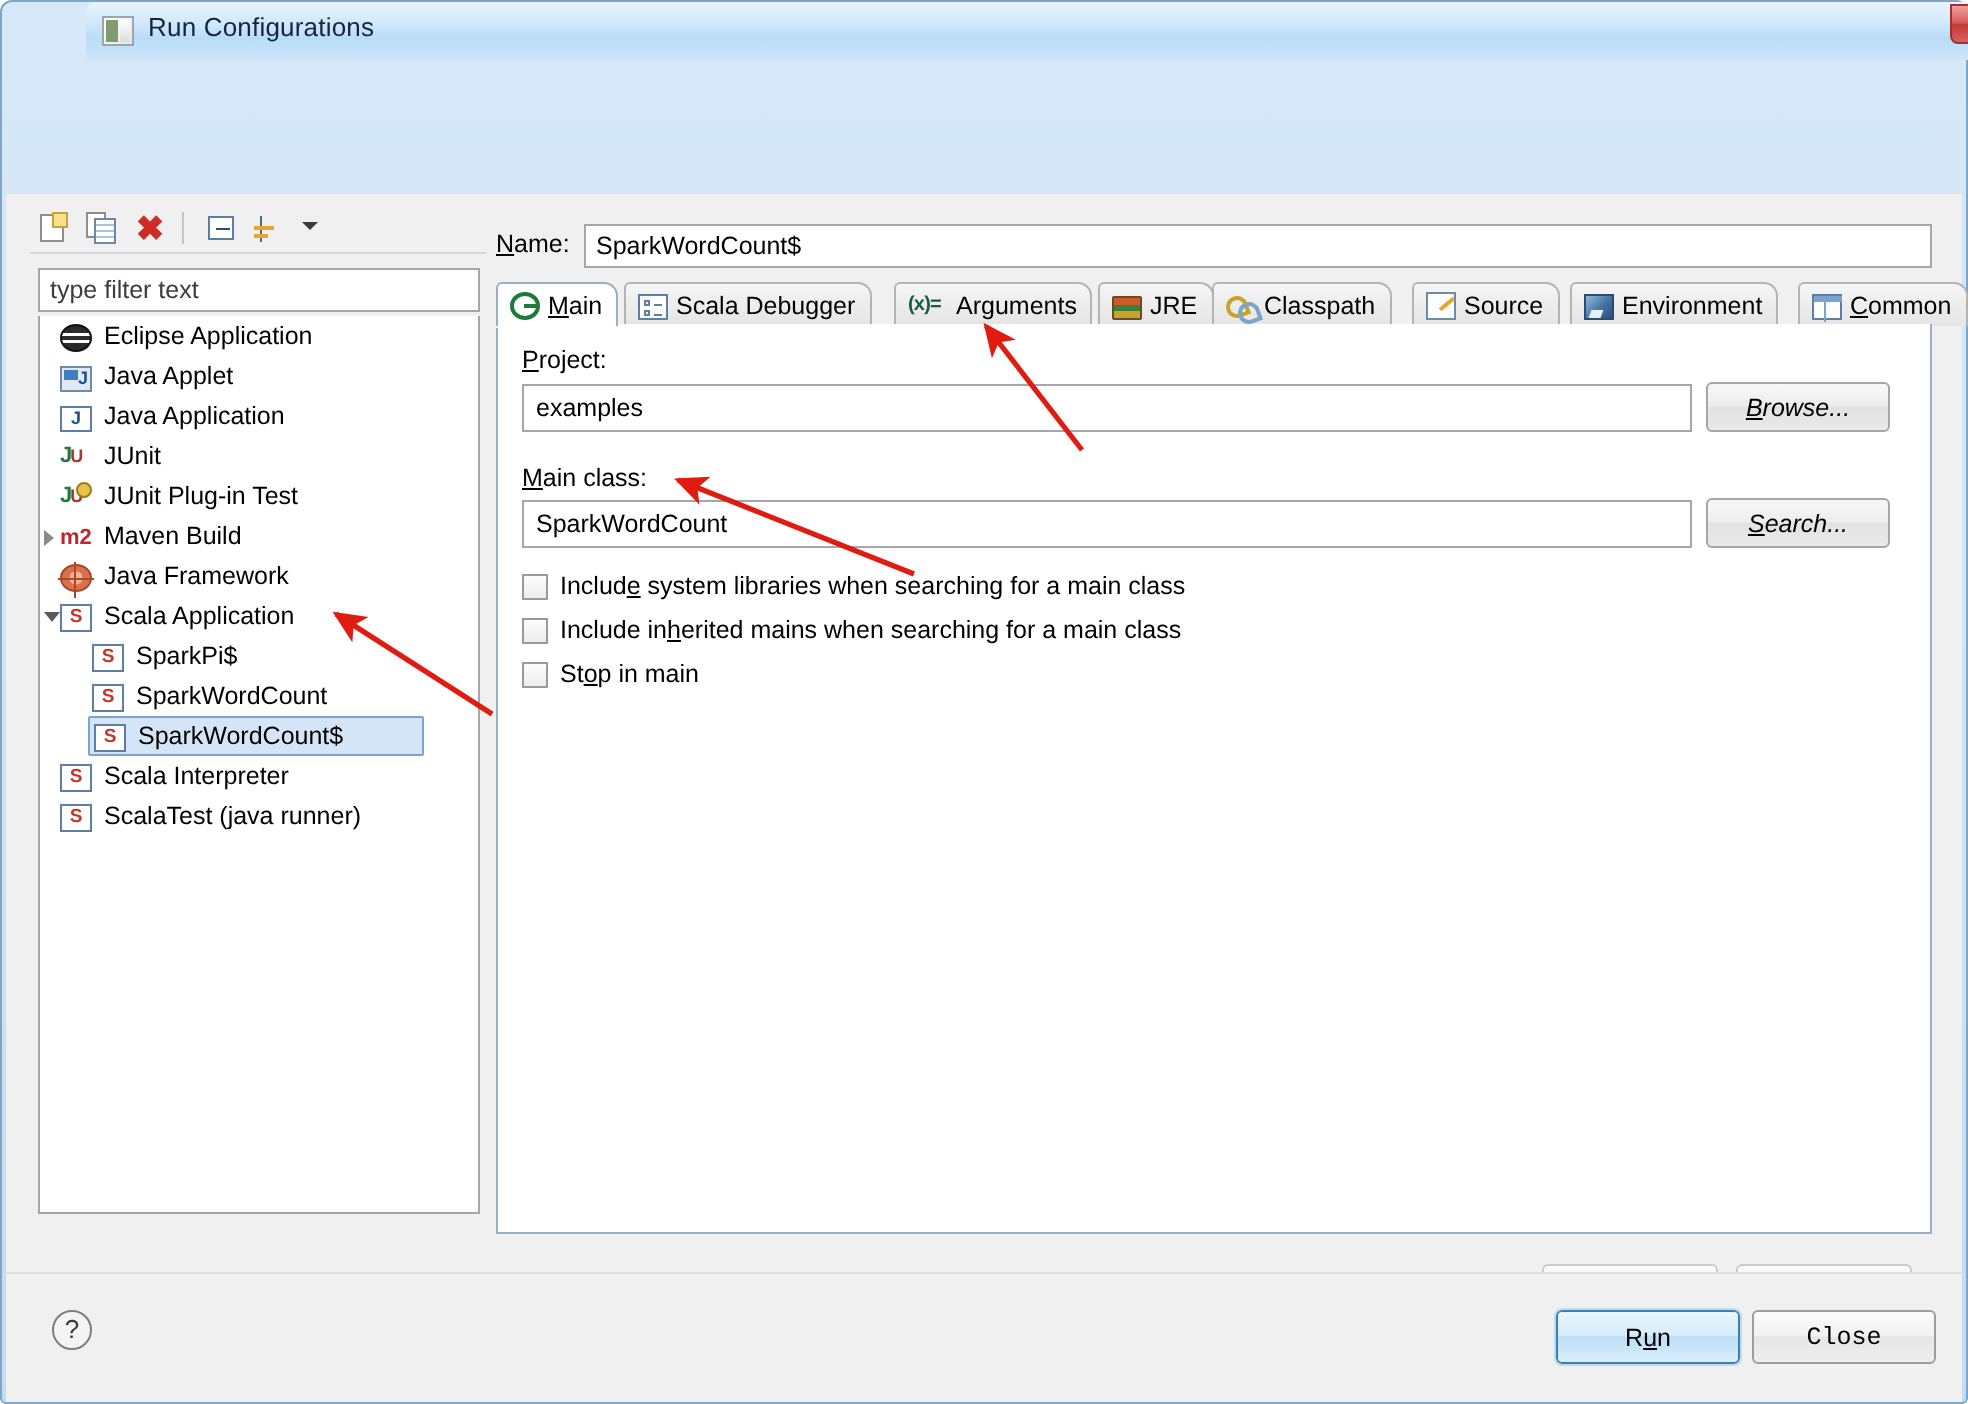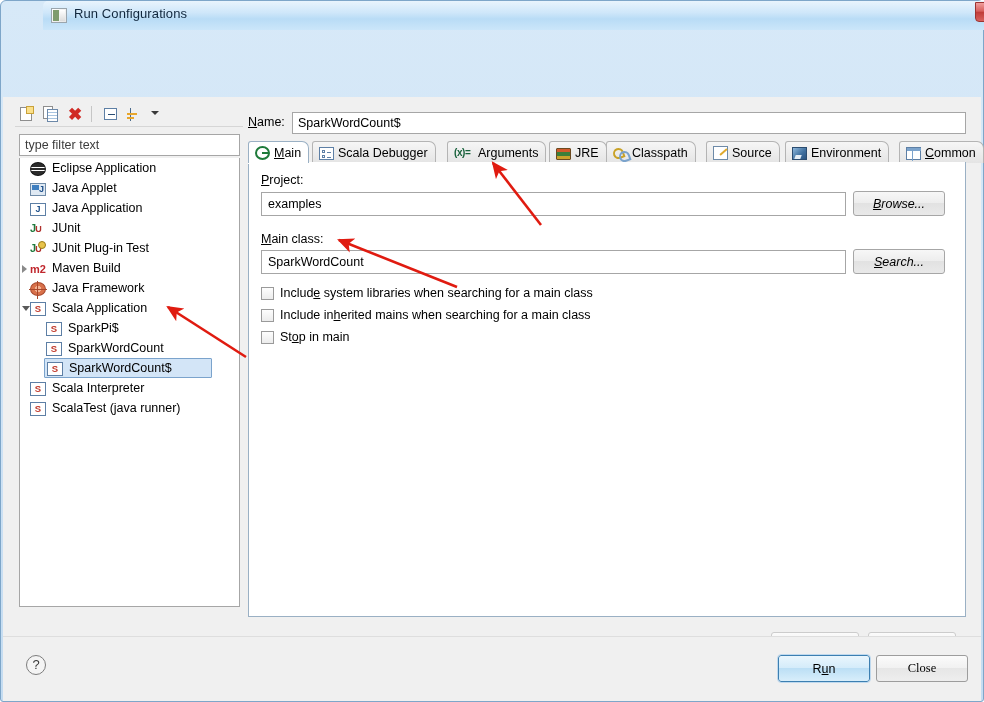--- a/index.html
+++ b/index.html
@@ -511,21 +511,21 @@
     cursor: pointer;
   }
   #run-button u { text-decoration: underline; }
   #close-button {
     position: absolute; left: 873px; top: 18px;
     width: 92px; height: 27px;
     background: linear-gradient(180deg,#fbfbfb 0%,#f1f1f1 48%,#e6e6e6 50%,#eeeeee 100%);
     border: 1px solid #9d9d9d;
     border-radius: 3px;
     font-size: 12.5px;
-    font-family: Liberation Serif, serif;
+    font-family: Liberation Mono, monospace;
     cursor: pointer;
   }
 
   
   #arrows {
     position: absolute; left: 0; top: 0;
     width: 984px; height: 702px;
     pointer-events: none;
   }
 </style>

